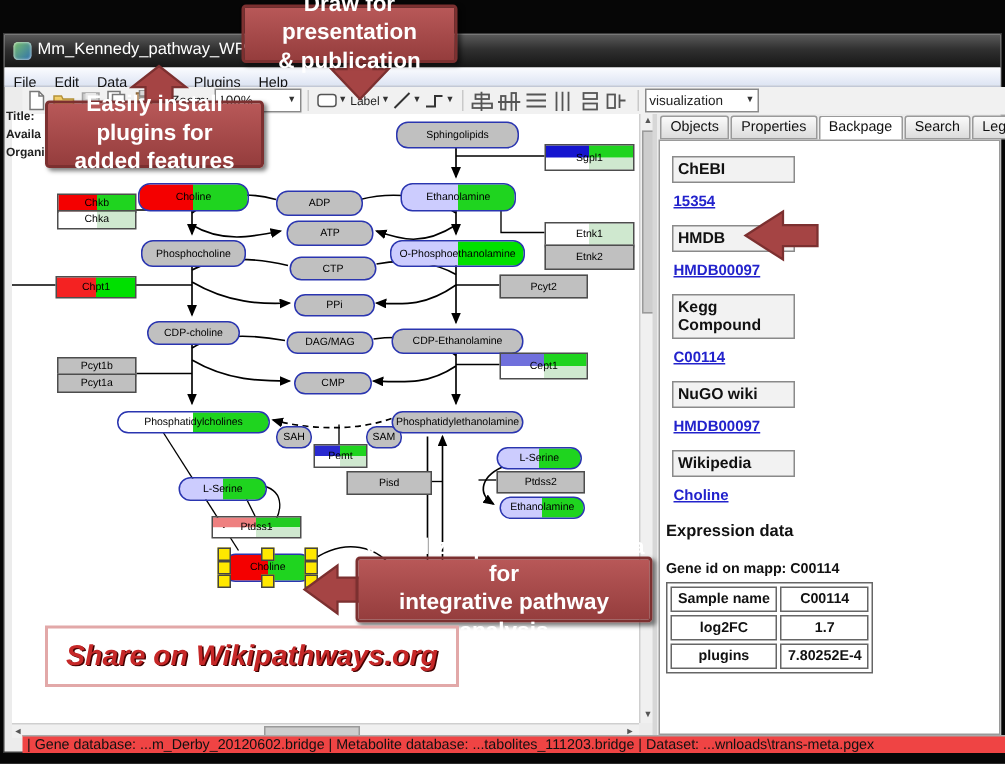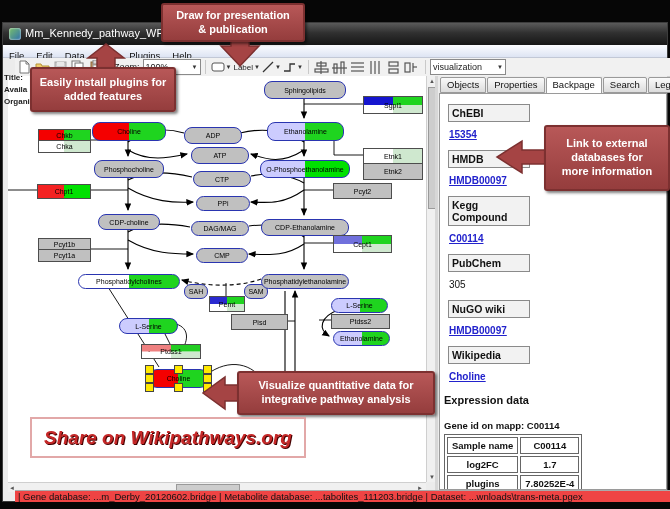--- a/index.html
+++ b/index.html
@@ -59,21 +59,21 @@
   #geneid{margin:14px 6px 3px 4px;font-size:9.5px;font-weight:bold;color:#111;}
   #exprtable{margin-left:4px;border:1px solid #666;border-spacing:2px;background:#fff;}
   #exprtable td{border:1px solid #666;font-size:9.5px;font-weight:bold;text-align:center;
     padding:2px 4px;min-width:48px;color:#111;}
   
   #statusbar{position:absolute;left:12px;top:467px;width:100%;height:11px;background:#ef4444;
     border-top:1px solid #aaa;font-size:9.5px;color:#111;white-space:nowrap;padding-left:3px;line-height:11px;}
   
   #arrowlayer{position:absolute;left:0;top:0;z-index:50;pointer-events:none;}
   .callout{position:absolute;z-index:51;background:linear-gradient(180deg,#b85858,#953d3d);
-    border:2px solid #7c3030;border-radius:3px;color:#fff;font-weight:bold;font-size:11px;
+    border:2px solid #7c3030;border-radius:3px;color:#fff;font-weight:bold;font-size:15px;
     display:flex;align-items:center;justify-content:center;text-align:center;white-space:pre-line;
     box-shadow:2px 2px 3px rgba(0,0,0,.5);line-height:1.25;}
   #share{position:absolute;left:30px;top:417px;width:272px;height:37px;z-index:51;
     border:2px solid #e2a8a8;display:flex;align-items:center;justify-content:center;
     color:#c62828;font-size:19px;font-weight:bold;font-style:italic;text-shadow:1px 1px 0 #400;}
 </style>
 </head>
 <body>
 
 <div id="page">
@@ -394,24 +394,20 @@
             </div>
             <div class="bsec">
               <div class="bhead">HMDB</div>
               <div class="bval"><a>HMDB00097</a></div>
             </div>
             <div class="bsec">
               <div class="bhead">Kegg Compound</div>
               <div class="bval"><a>C00114</a></div>
             </div>
             <div class="bsec">
-              <div class="bhead">PubChem</div>
-              <div class="bval plain">305</div>
-            </div>
-            <div class="bsec">
               <div class="bhead">NuGO wiki</div>
               <div class="bval"><a>HMDB00097</a></div>
             </div>
             <div class="bsec">
               <div class="bhead">Wikipedia</div>
               <div class="bval"><a>Choline</a></div>
             </div>
           </div>
         <div id="exprtitle">Expression data</div>
         <div id="geneid">Gene id on mapp: C00114</div>
@@ -443,20 +439,17 @@
       <polygon points="97,68 97,58 88,58 106,44 124,58 115,58 115,68"></polygon>
       <polygon points="545,150 522,150 522,141 497,157 522,173 522,164 545,164"></polygon>
       <polygon points="240,385 225,385 225,377 203,393 225,409 225,401 240,401"></polygon>
     </g>
   </svg>
 
   <div class="callout" style="left:161px;top:3px;width:140px;height:35px;">Draw for presentation
 &amp; publication</div>
   <div class="callout" style="left:30px;top:67px;width:142px;height:41px;">Easily install plugins for
 added features</div>
-  <div class="callout" style="left:544px;top:125px;width:122px;height:62px;">Link  to external
-databases  for
-more information</div>
   <div class="callout" style="left:237px;top:371px;width:194px;height:40px;">Visualize quantitative data  for
 integrative pathway analysis</div>
   <div id="share">Share on Wikipathways.org</div>
 
 </div>
 
 </body></html>

